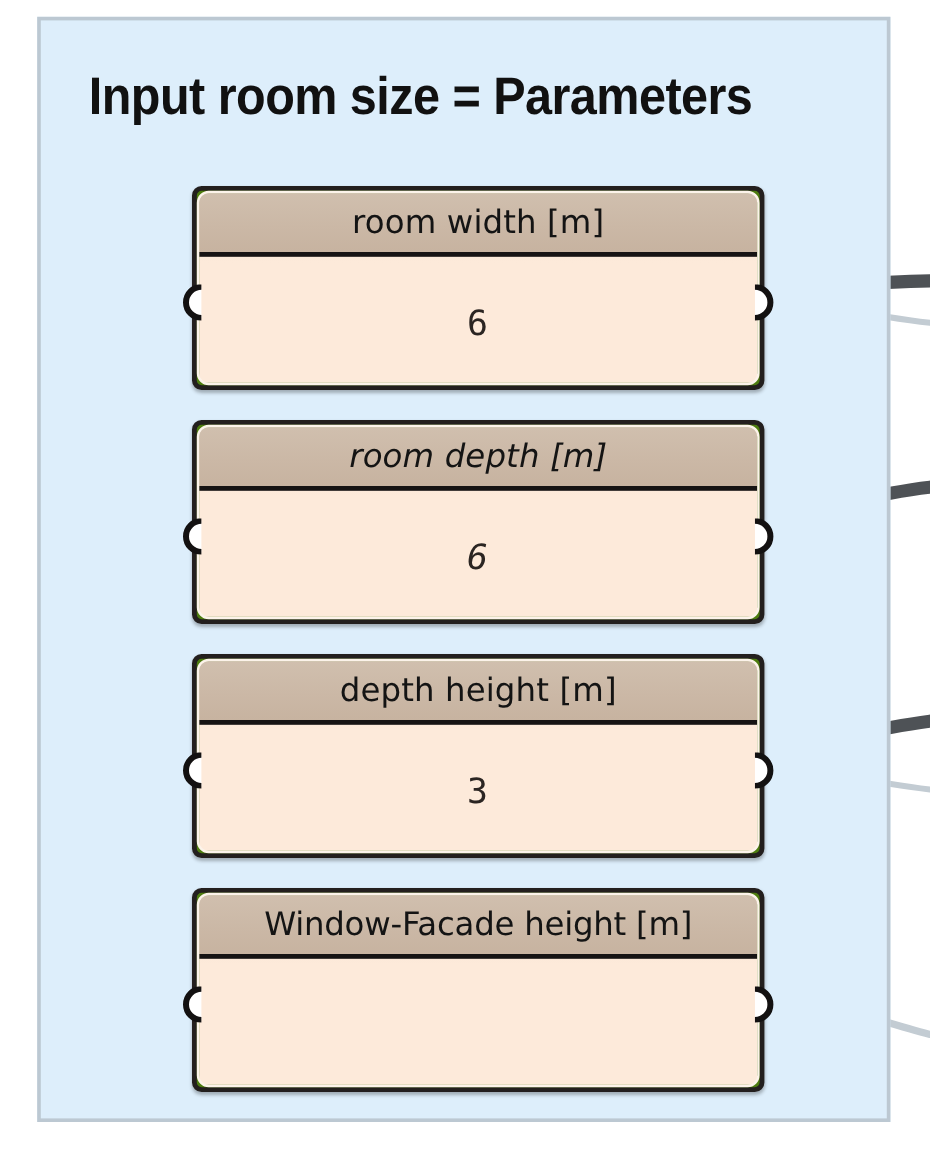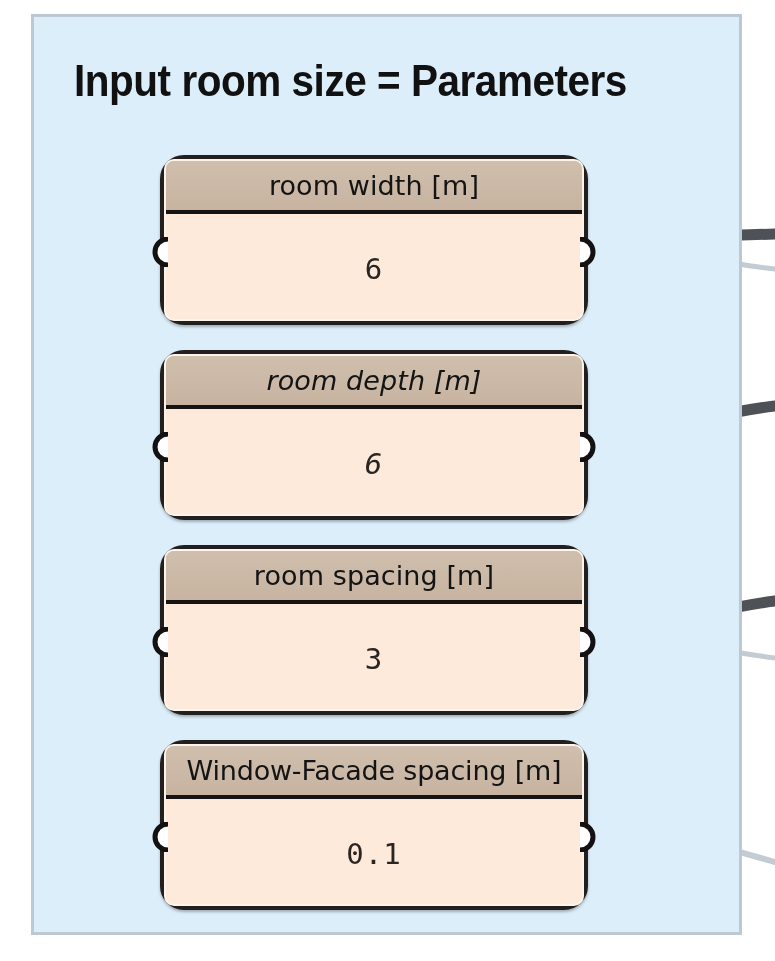--- a/index.html
+++ b/index.html
@@ -56,26 +56,26 @@
     letter-spacing: -0.5px;
     color: #111111;
     white-space: nowrap;
     transform: scaleX(0.92);
     transform-origin: left center;
   }
 
   
   .node {
     position: absolute;
-    width: 428px;
+    width: 477px;
     height: 170px;
     box-sizing: border-box;
     border: 4px solid #231f1e;
-    border-radius: 24px;
-    background: #fef9c3;
+    border-radius: 8px;
+    background: #4d7c0f;
     z-index: 4;
     box-shadow: 0 2px 3px rgba(0,0,0,0.28);
     overflow: visible;
   }
 
   .node-inner {
     position: absolute;
     left: 0; top: 0; right: 0; bottom: 0;
     border-radius: 10px;
     border: 2px solid #fcf3ea;
@@ -207,21 +207,21 @@
       <svg width="17" height="30" viewBox="0 0 17 30">
         <path d="M0 2 A13 13 0 0 1 0 28 Z" fill="#ffffff"></path>
         <path d="M0 2 A13 13 0 0 1 0 28" fill="none" stroke="#131111" stroke-width="5"></path>
       </svg>
     </div>
   </div>
 
   <div class="node" style="left:160px; top:545px;">
     <div class="node-inner">
       <div class="node-header">
-        <span class="node-header-label">room spacing [m]</span>
+        <span class="node-header-label">depth height [m]</span>
       </div>
       <div class="node-body">
         <span class="node-value">3</span>
       </div>
     </div>
     <div class="port port-in">
       <svg width="17" height="30" viewBox="0 0 17 30">
         <path d="M17 2 A13 13 0 0 0 17 28 Z" fill="#ffffff"></path>
         <path d="M17 2 A13 13 0 0 0 17 28" fill="none" stroke="#131111" stroke-width="5"></path>
       </svg>
@@ -230,24 +230,21 @@
       <svg width="17" height="30" viewBox="0 0 17 30">
         <path d="M0 2 A13 13 0 0 1 0 28 Z" fill="#ffffff"></path>
         <path d="M0 2 A13 13 0 0 1 0 28" fill="none" stroke="#131111" stroke-width="5"></path>
       </svg>
     </div>
   </div>
 
   <div class="node" style="left:160px; top:740px;">
     <div class="node-inner">
       <div class="node-header">
-        <span class="node-header-label wide">Window-Facade spacing [m]</span>
-      </div>
-      <div class="node-body">
-        <span class="node-value">0.1</span>
+        <span class="node-header-label wide">Window-Facade height [m]</span>
       </div>
     </div>
     <div class="port port-in">
       <svg width="17" height="30" viewBox="0 0 17 30">
         <path d="M17 2 A13 13 0 0 0 17 28 Z" fill="#ffffff"></path>
         <path d="M17 2 A13 13 0 0 0 17 28" fill="none" stroke="#131111" stroke-width="5"></path>
       </svg>
     </div>
     <div class="port port-out">
       <svg width="17" height="30" viewBox="0 0 17 30">

